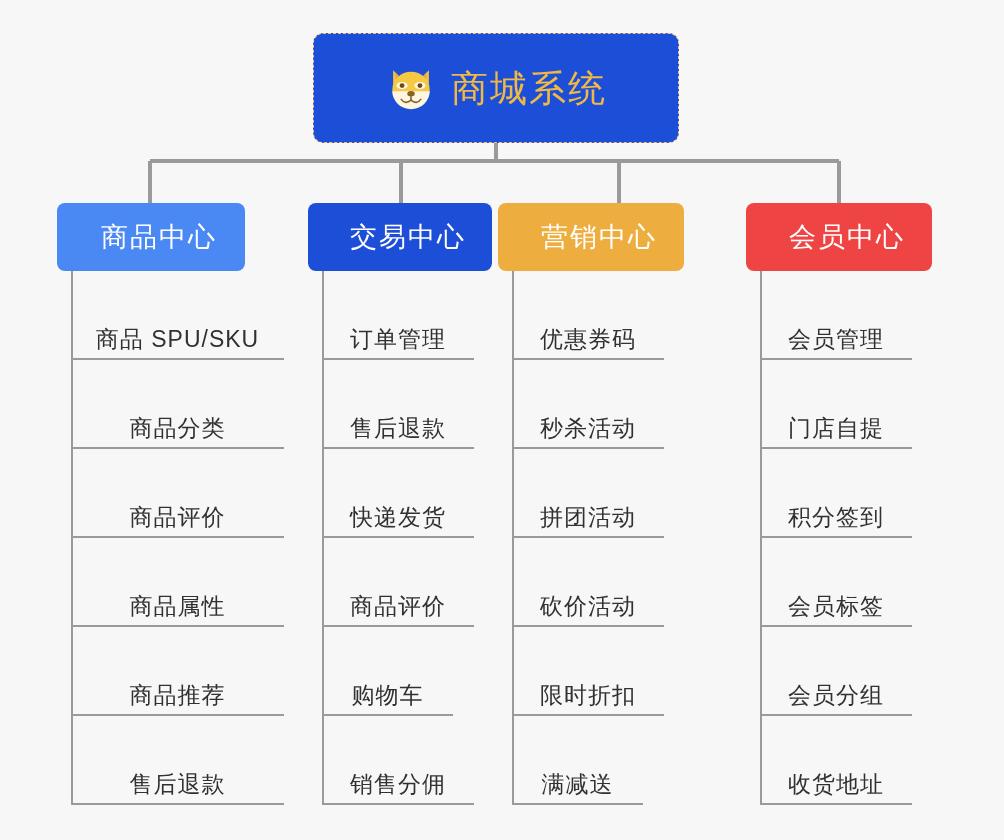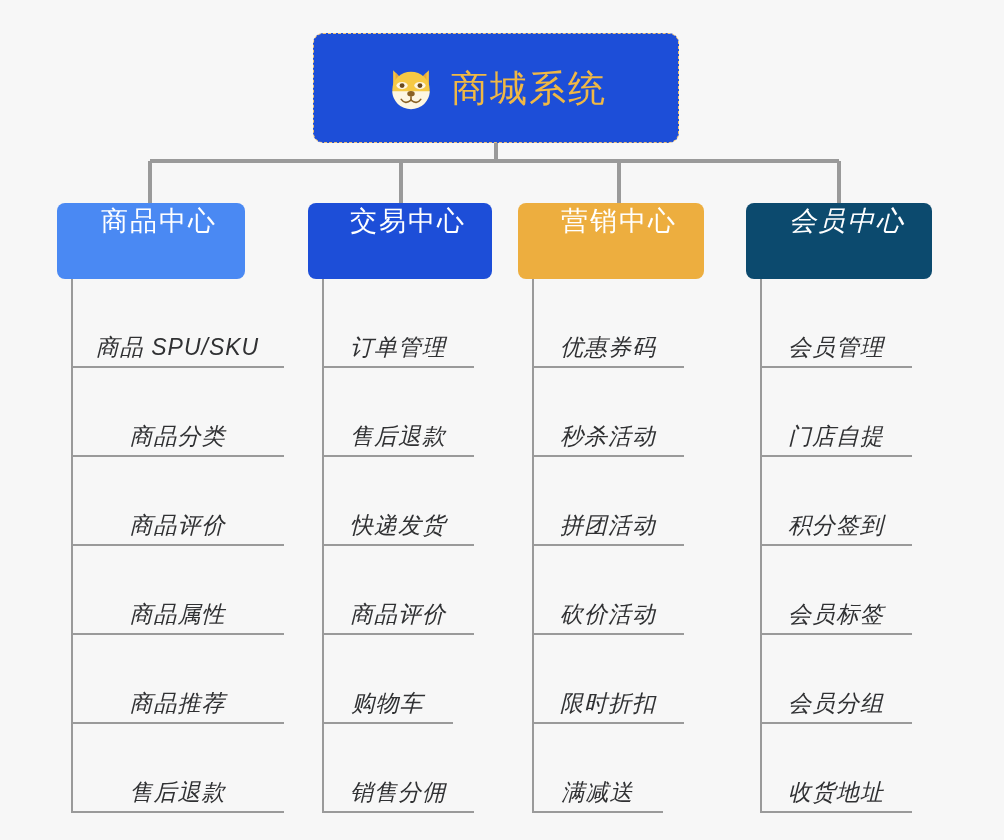--- a/index.html
+++ b/index.html
@@ -63,28 +63,28 @@
     pointer-events: none;
   }
 
   
   .column {
     position: absolute;
     top: 203px;
   }
   .col-1 { left: 57px;  width: 188px; }
   .col-2 { left: 308px; width: 184px; }
-  .col-3 { left: 518px; width: 186px; }
+  .col-3 { left: 498px; width: 186px; }
   .col-4 { left: 746px; width: 186px; }
 
   .cat-box {
-    height: 76px;
+    height: 68px;
     border-radius: 8px;
     display: flex;
-    align-items: flex-start;
+    align-items: center;
     justify-content: center;
     color: #ffffff;
     font-size: 27px;
     letter-spacing: 2px;
     box-sizing: border-box;
     white-space: nowrap;
     padding-left: 16px;
   }
 
   
@@ -110,21 +110,20 @@
     align-items: flex-end;
     justify-content: center;
     padding: 0 6px 6px 6px;
   }
   .leaf-item-label {
     font-size: 23px;
     line-height: 1.1;
     color: #303133;
     white-space: nowrap;
     letter-spacing: 1px;
-    font-style: italic;
   }
 
   
   .col-1 .leaf-item { width: 213px; }
   .col-2 .leaf-item { width: 152px; }
   .col-3 .leaf-item { width: 152px; align-items: flex-end; }
   .col-4 .leaf-item { width: 152px; }
   .col-1 .leaf-item:nth-child(2) { width: 213px; }
   .col-2 .leaf-item:nth-child(6) { width: 131px; }
   .col-3 .leaf-item:nth-child(7) { width: 131px; }
@@ -240,21 +239,21 @@
       <div class="leaf-item">
           <span class="leaf-item-label">限时折扣</span>
         </div>
       <div class="leaf-item">
           <span class="leaf-item-label">满减送</span>
         </div>
     </div>
   </div>
 
   <div class="column col-4">
-    <div class="cat-box" style="background: #0c4a6e; font-style: italic;">
+    <div class="cat-box" style="background: #ef4444;">
       <span>会员中心</span>
     </div>
     <div class="leaf-list">
       <div class="leaf-trunk" style="height: 534px;"></div>
       <div class="leaf-item">
           <span class="leaf-item-label">会员管理</span>
         </div>
       <div class="leaf-item">
           <span class="leaf-item-label">门店自提</span>
         </div>

